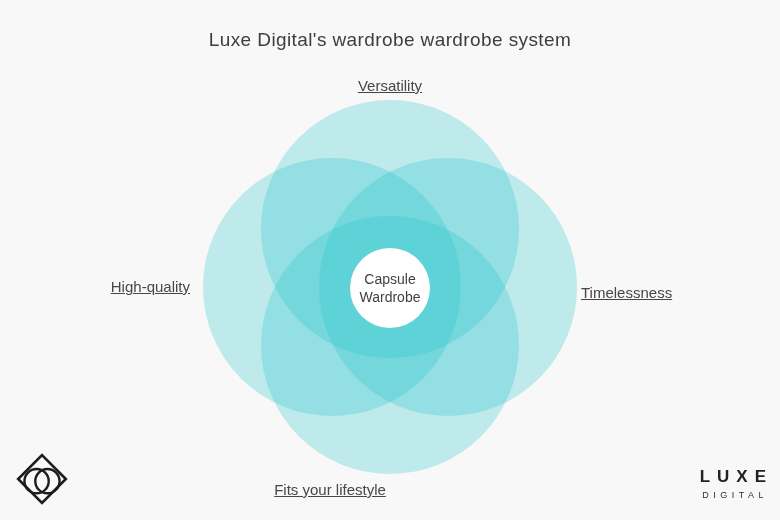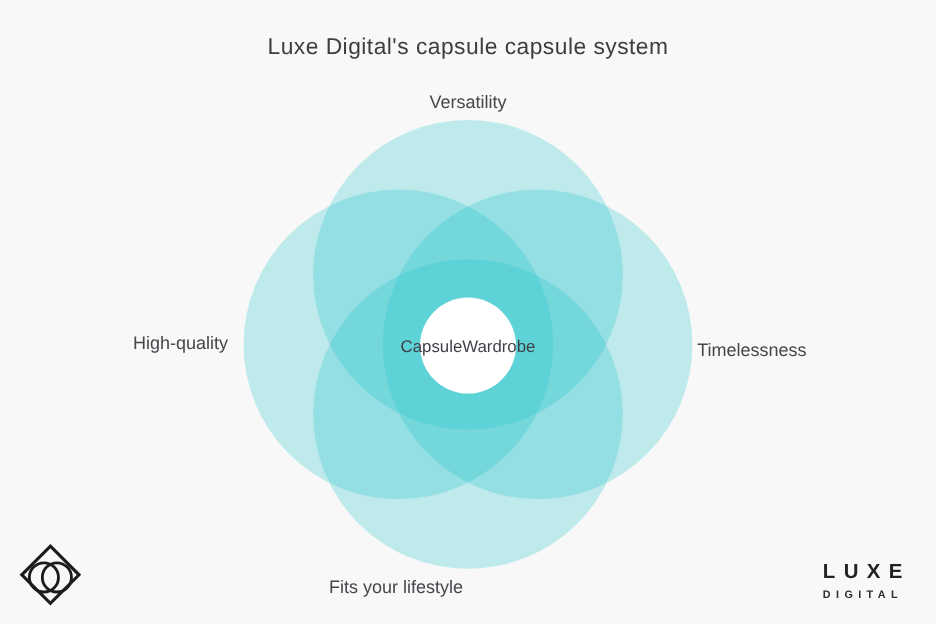--- a/index.html
+++ b/index.html
@@ -20,53 +20,53 @@
   .circle{
     position:absolute;width:258px;height:258px;border-radius:50%;
   }
   .circle.top{left:261px;top:100px;}
   .circle.bottom{left:261px;top:216px;}
   .circle.left{left:203px;top:158px;}
   .circle.right{left:319px;top:158px;}
   .hub{
     position:absolute;left:350px;top:248px;width:80px;height:80px;
     border-radius:50%;background:#ffffff;
-    display:flex;flex-direction:row;align-items:center;justify-content:center;
+    display:flex;flex-direction:column;align-items:center;justify-content:center;
     font-size:14px;line-height:18px;color:#3f3f46;
     text-align:center;
   }
   .set-label{
     position:absolute;
-    font-size:15px;color:#46464c;white-space:nowrap;
+    font-size:15px;color:#46464c;white-space:nowrap;text-decoration:underline;
   }
   .label-top{left:0;top:77px;width:780px;text-align:center;}
   .label-bottom{left:0;top:481px;width:660px;text-align:center;}
   .label-left{right:590px;top:278px;text-align:left;}
   .label-right{left:581px;top:284px;}
   
   .logo{
     position:absolute;left:16px;top:453px;width:52px;height:52px;
   }
   .wordmark{
-    position:absolute;right:28px;top:467px;
-    color:#222226;
+    position:absolute;right:14px;top:467px;
+    text-align:center;color:#222226;
   }
   .wordmark .line1{
     display:block;font-size:17px;font-weight:600;letter-spacing:7px;margin-right:-7px;
   }
   .wordmark .line2{
-    display:block;font-size:9px;font-weight:700;letter-spacing:4.5px;margin-right:-4.5px;margin-top:3px;color:#2e2e33;
+    display:block;font-size:9px;font-weight:400;letter-spacing:4.5px;margin-right:-4.5px;margin-top:3px;color:#2e2e33;
   }
 </style>
 </head>
 <body>
 
 <div class="canvas" style="background-color: rgb(248, 248, 248);">
 
-  <div class="title">Luxe Digital's capsule capsule system</div>
+  <div class="title">Luxe Digital's wardrobe wardrobe system</div>
 
   <div>
     <div class="circle top" style="background-color: rgba(32, 196, 203, 0.27);"></div>
     <div class="circle left" style="background-color: rgba(32, 196, 203, 0.27);"></div>
     <div class="circle right" style="background-color: rgba(32, 196, 203, 0.27);"></div>
     <div class="circle bottom" style="background-color: rgba(32, 196, 203, 0.27);"></div>
 
     <div class="hub">
       <span>Capsule</span>
       <span>Wardrobe</span>

